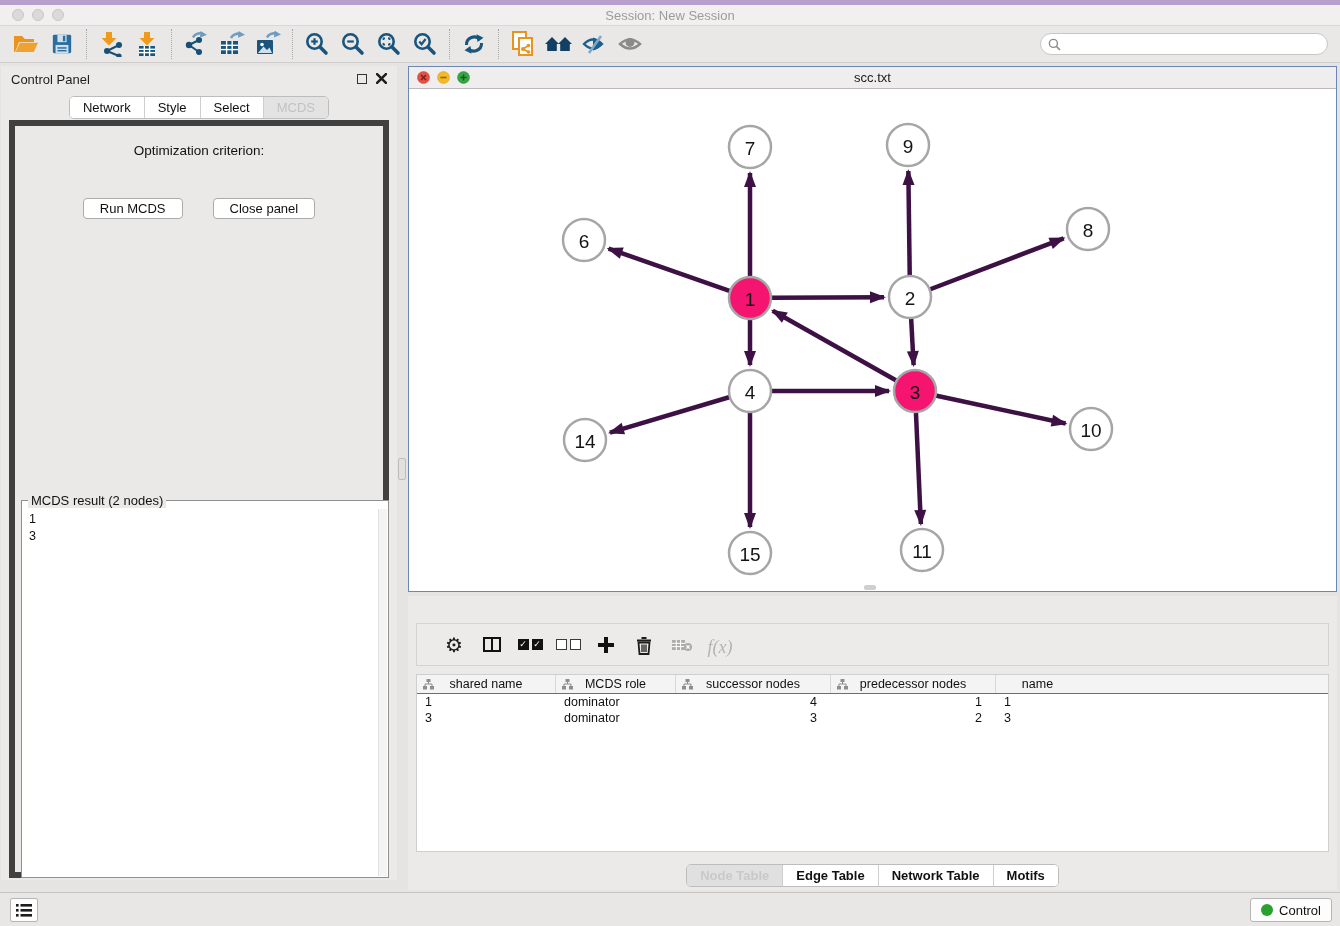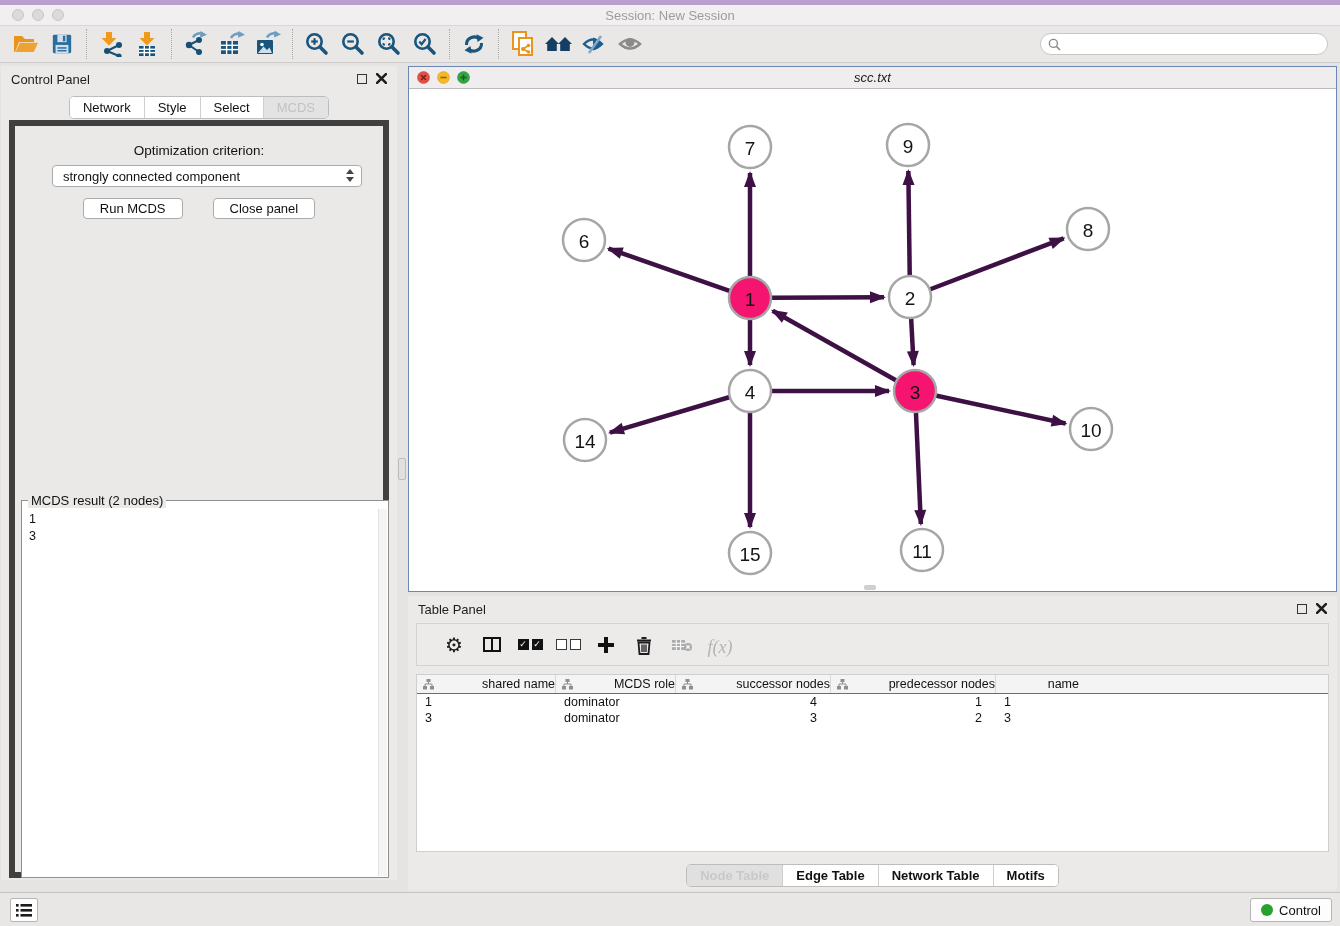--- a/index.html
+++ b/index.html
@@ -40,21 +40,21 @@
   .btn-row { position:absolute; left:0; right:0; top:72px; display:flex; justify-content:center; gap:30px; }
   .push-btn { height:21px; padding:0 16px; background:#fff; border:1px solid #ABABAB; border-radius:4px; font-size:13px; color:#111; font-family:"Liberation Sans",sans-serif; }
   .mcds-fieldset { position:absolute; left:6px; top:374px; width:368px; height:378px; border:1px solid #8F8F8F; background:#fff; }
   .mcds-legend { position:absolute; left:6px; top:-8px; background:#EBE9E8; padding:0 3px; font-size:13px; color:#111; }
   .mcds-text { position:absolute; left:1px; top:8px; right:10px; bottom:1px; background:#fff; font-size:12.5px; line-height:17px; padding:2px 6px; white-space:pre; color:#111; }
   .mcds-scroll { position:absolute; right:1px; top:8px; width:9px; bottom:1px; background:#F4F4F4; border-left:1px solid #E2E2E2; }
   .splitter-handle { position:absolute; left:398px; top:458px; width:8px; height:22px; background:#E2E0DE; border:1px solid #BDBDBD; border-radius:2px; }
 
   
   .net-window { position:absolute; left:408px; top:66px; width:929px; height:526px; background:#fff; border:1px solid #6B88B5; box-shadow:0 0 0 1px #D8D6D4 inset; }
-  .net-titlebar { position:absolute; left:0; top:0; right:0; height:22px; background:#EFEDED; border-bottom:1px solid #BDBBB9;font-style:italic; }
+  .net-titlebar { position:absolute; left:0; top:0; right:0; height:22px; background:#EFEDED; border-bottom:1px solid #BDBBB9; }
   .net-title { position:absolute; left:0; right:0; top:0; height:22px; line-height:22px; text-align:center; font-size:13px; color:#1A1A1A; }
   .mac-group { position:absolute; left:8px; top:4px; display:flex; gap:7px; }
   .net-canvas { position:absolute; left:0; top:22px; width:927px; height:502px; background:#fff; }
   .hscroll-thumb { position:absolute; left:455px; bottom:1px; width:12px; height:5px; background:#CFCFCF; border-radius:2px; }
 
   
   .table-panel { position:absolute; left:408px; top:596px; width:929px; height:294px; background:#ECEAE9; }
   .tp-toolbar { position:absolute; left:8px; top:27px; right:8px; height:43px; background:#EDEBEA; border:1px solid #D5D3D1; display:flex; align-items:center; padding-left:18px; gap:0; }
   .tp-btn { width:38px; height:34px; display:flex; align-items:center; justify-content:center; }
   .gear-glyph { font-size:20px; color:#1C1C1C; line-height:1; }
@@ -62,21 +62,21 @@
   .cols-glyph::after { content:""; position:absolute; left:6px; top:0; bottom:0; width:2px; background:#111; }
   .chk-pair { display:flex; gap:3px; }
   .chk { width:11px; height:11px; background:#111; color:#fff; font-size:9px; line-height:11px; text-align:center; }
   .unchk { width:11px; height:11px; background:#fff; border:1.6px solid #3A3A3A; }
   .plus-glyph { position:relative; width:16px; height:16px; }
   .plus-glyph::before { content:""; position:absolute; left:0; top:6px; width:16px; height:4px; background:#111; }
   .plus-glyph::after { content:""; position:absolute; left:6px; top:0; width:4px; height:16px; background:#111; }
   .fx-glyph { font-family:"Liberation Serif",serif; font-style:italic; font-size:18px; color:#B3B3B3;margin-top:6px; }
   .tp-table { position:absolute; left:8px; top:78px; right:8px; height:178px; background:#fff; border:1px solid #CFCFCF; overflow:hidden; }
   .thead { display:flex; height:19px; background:#F4F4F4; border-bottom:1.5px solid #6E6E6E; }
-  .th { position:relative; font-size:12.5px; color:#111; text-align:right; line-height:18px; border-right:1px solid #D8D8D8; }
+  .th { position:relative; font-size:12.5px; color:#111; text-align:center; line-height:18px; border-right:1px solid #D8D8D8; }
   .th .col-ico { position:absolute; left:6px; top:4px; }
   .tr { display:flex; height:16px; line-height:16px; }
   .td { font-size:12.5px; color:#111; padding:0 8px; overflow:hidden; white-space:nowrap; }
   .td.right { text-align:right; padding-right:14px; }
   .col0 { width:139px; } .col1 { width:120px; } .col2 { width:155px; } .col3 { width:165px; } .col4 { width:83px; border-right:none; }
   .tp-tabs { position:absolute; left:0; right:0; top:268px; display:flex; justify-content:center; }
   .tp-tabs .seg { font-weight:700; }
   .tp-tabs .seg.active { background:#E0E0E0; color:#C9C9C9; }
 
   
@@ -279,27 +279,20 @@
     <div class="seg-tabs">
       <div class="seg-wrap">
         <div class="seg">Network</div>
         <div class="seg">Style</div>
         <div class="seg">Select</div>
         <div class="seg active">MCDS</div>
       </div>
     </div>
     <div class="cp-box">
       <div class="opt-label">Optimization criterion:</div>
-      <div class="dropdown">
-        <span>strongly connected component</span>
-        <div class="dd-stepper">
-            <div class="tri-up"></div>
-            <div class="tri-dn"></div>
-          </div>
-      </div>
       <div class="btn-row">
         <button class="push-btn">Run MCDS</button>
         <button class="push-btn">Close panel</button>
       </div>
       <div class="mcds-fieldset">
         <div class="mcds-legend">MCDS result (2 nodes)</div>
         <div class="mcds-text">1
 3</div>
         <div class="mcds-scroll"></div>
       </div>
@@ -392,29 +385,20 @@
           <g>
             <circle cx="341" cy="464" r="21" fill="#FFFFFF" stroke="#A6A6A6" stroke-width="2.5"></circle>
             <text x="341" y="465" text-anchor="middle" dominant-baseline="central" font-size="19" fill="#141414" font-family="&quot;Liberation Sans&quot;,sans-serif">15</text>
           </g>
         </svg>
       <div class="hscroll-thumb"></div>
     </div>
   </div>
 
   <div class="table-panel">
-    <div class="panel-head">
-      <div class="panel-title">Table Panel</div>
-      <div class="panel-btns">
-        <div class="float-box"></div>
-        <svg width="11" height="11" viewBox="0 0 10 10">
-            <path d="M1,1 L9,9 M9,1 L1,9" stroke="#1D1D1D" stroke-width="2.3" stroke-linecap="round"></path>
-          </svg>
-      </div>
-    </div>
     <div class="tp-toolbar">
       <div class="tp-btn">
           <span class="gear-glyph">⚙</span>
         </div>
       <div class="tp-btn">
           <div class="cols-glyph"></div>
         </div>
       <div class="tp-btn">
           <div class="chk-pair">
             <div class="chk">✓</div>

